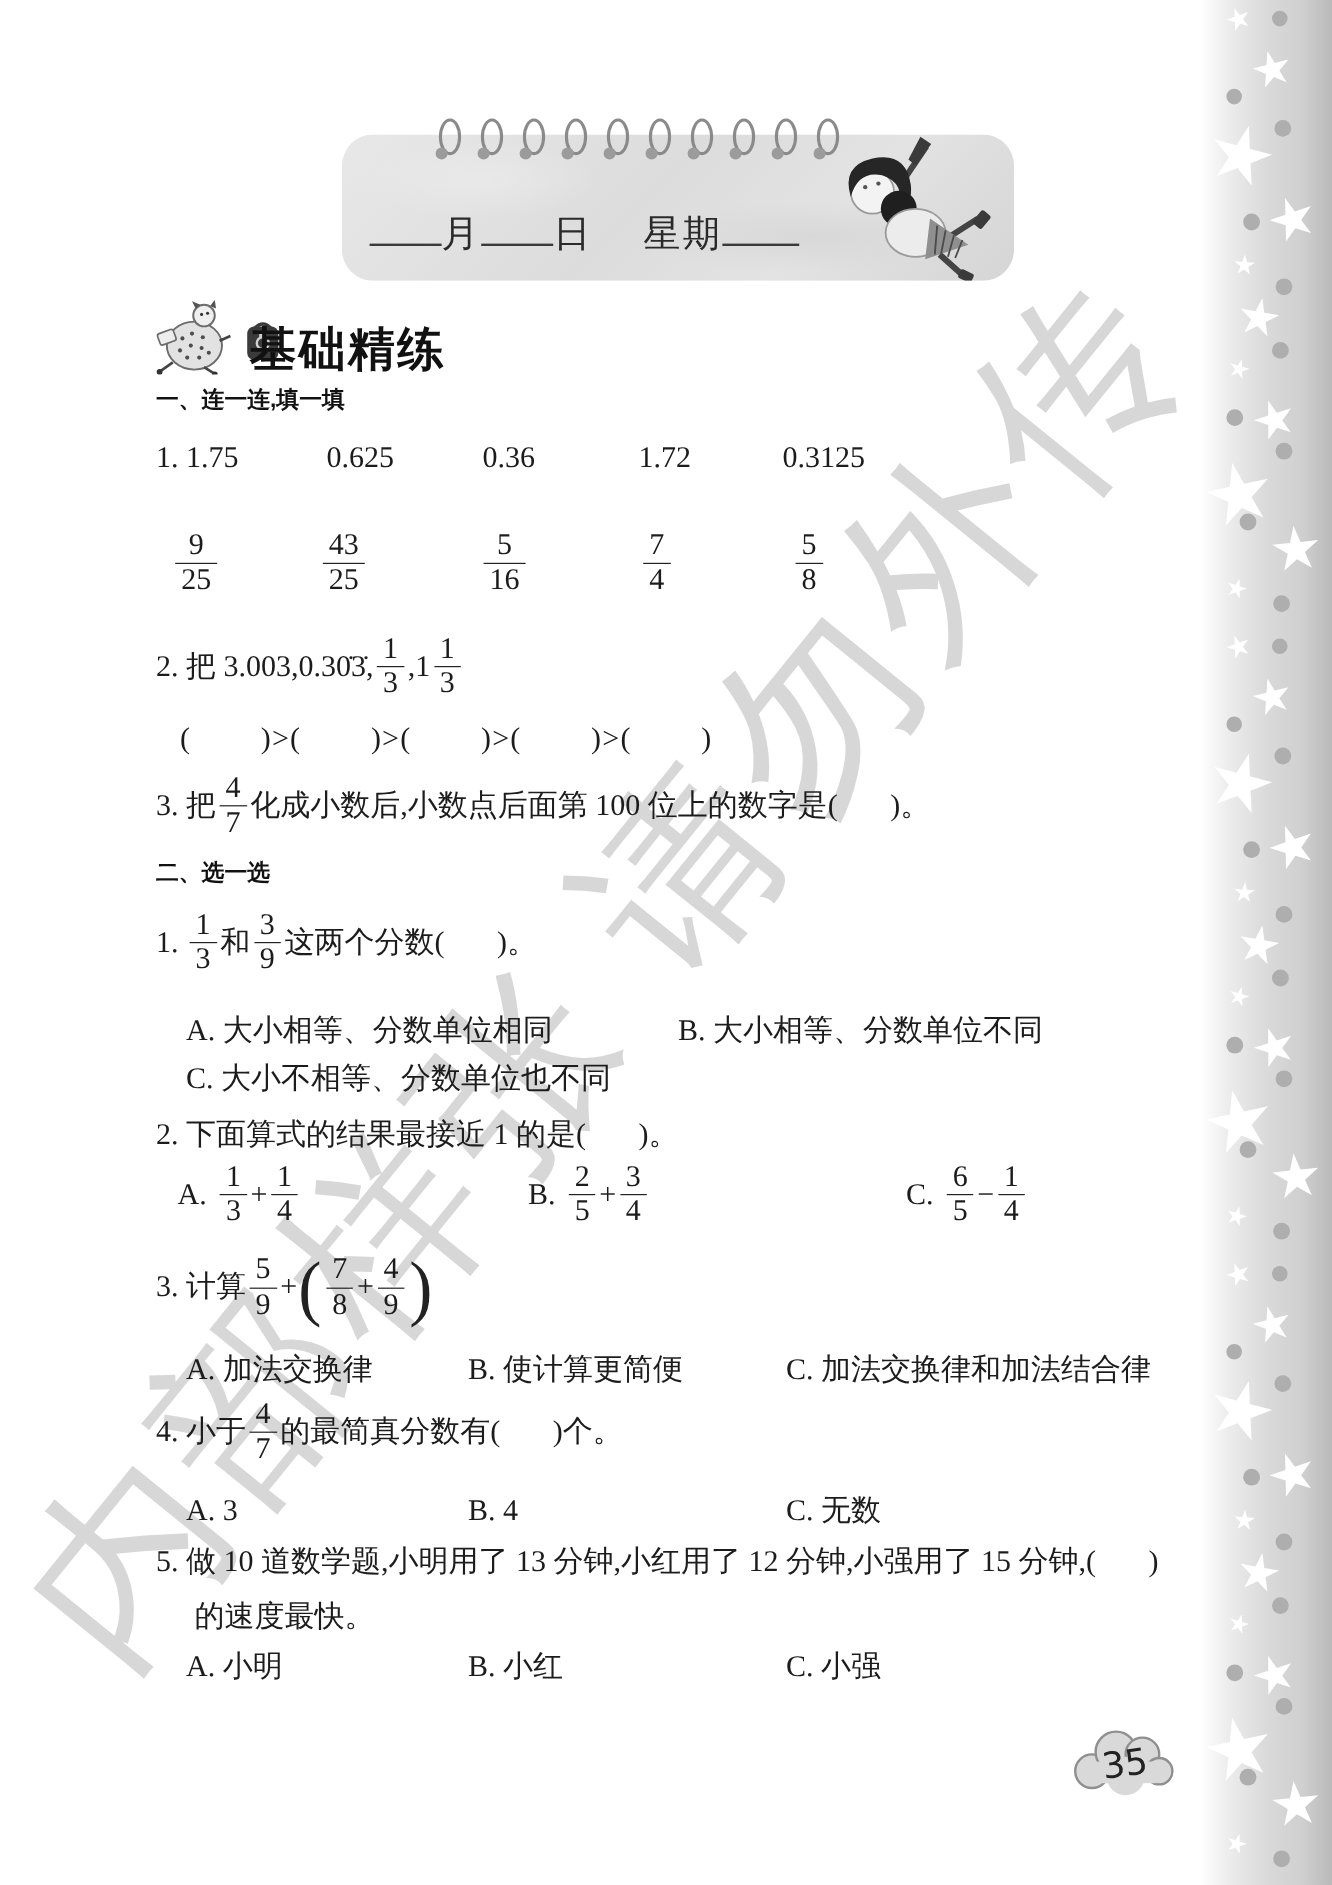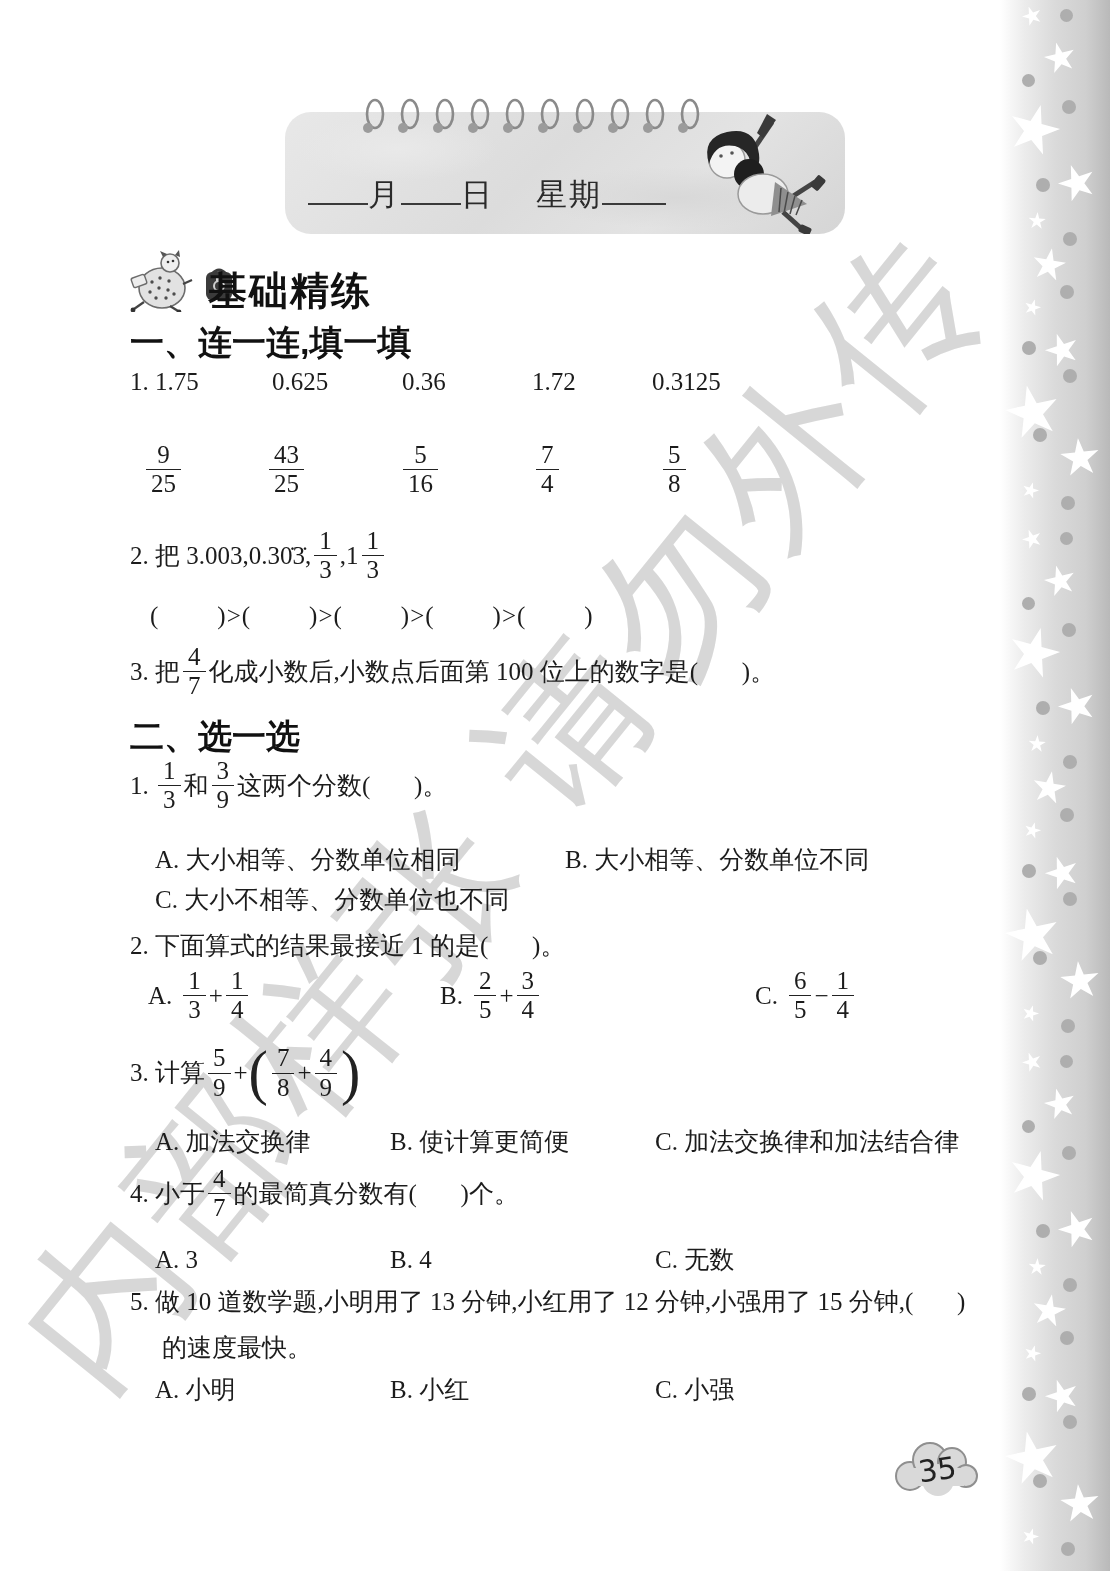--- a/index.html
+++ b/index.html
@@ -49,21 +49,21 @@
   .blank.w1{width:60px;} .blank.w2{width:64px;}
   
   #section-head{position:absolute;left:126px;top:250px;height:62px;}
   #section-title{
     position:absolute;left:208px;top:264px;
     font-family:"Liberation Sans","DejaVu Sans",sans-serif;
     font-weight:700;font-size:39px;color:#111;letter-spacing:2px;
   }
   .part-title{
     font-family:"Liberation Sans","DejaVu Sans",sans-serif;
-    font-weight:700;font-size:34px;color:#111;
+    font-weight:700;font-size:19px;color:#111;
   }
   
   .t{font-size:25px;line-height:1.25;}
   .line{display:flex;align-items:center;}
   .frac{display:inline-flex;flex-direction:column;align-items:center;line-height:1.05;margin:0 3px;vertical-align:middle;}
   .frac .fn{padding:0 5px 1px;}
   .frac .fd{border-top:1.8px solid #222;padding:1px 5px 0;}
   .bigparen{font-size:58px;font-weight:400;line-height:1;transform:scaleY(1.05);margin:0 1px;color:#222;}
   
   #cloud{position:absolute;left:886px;top:1434px;}

